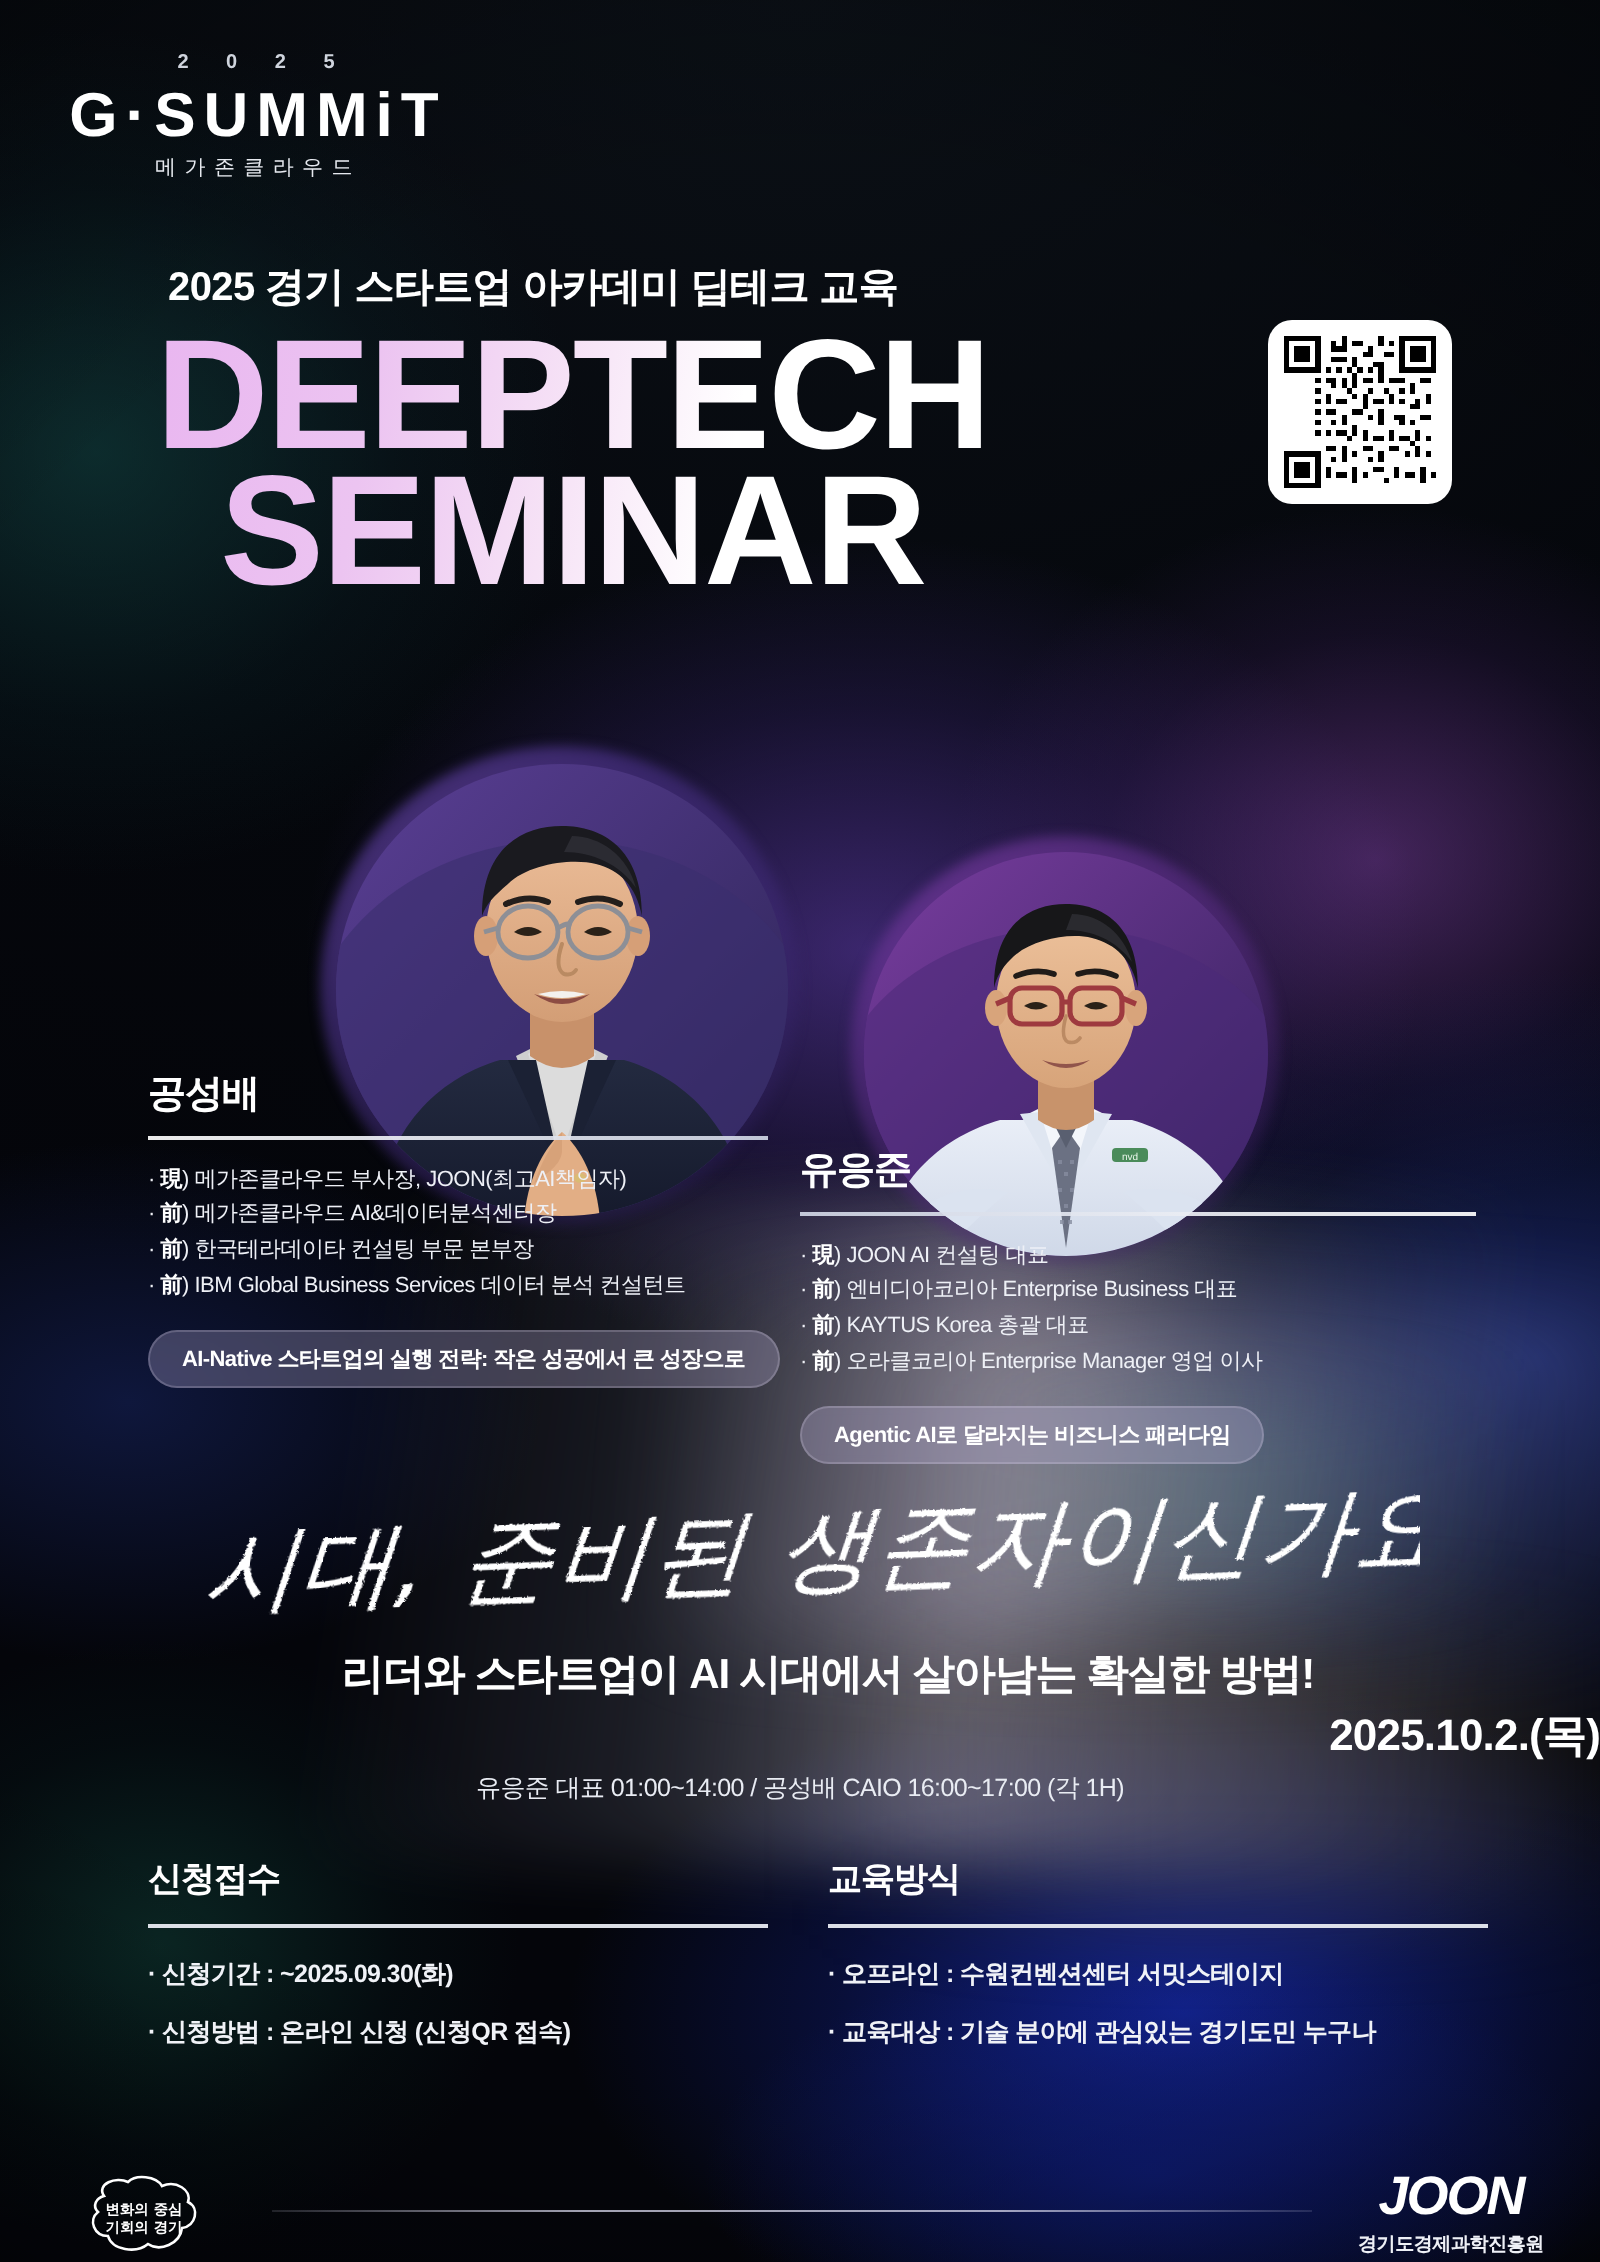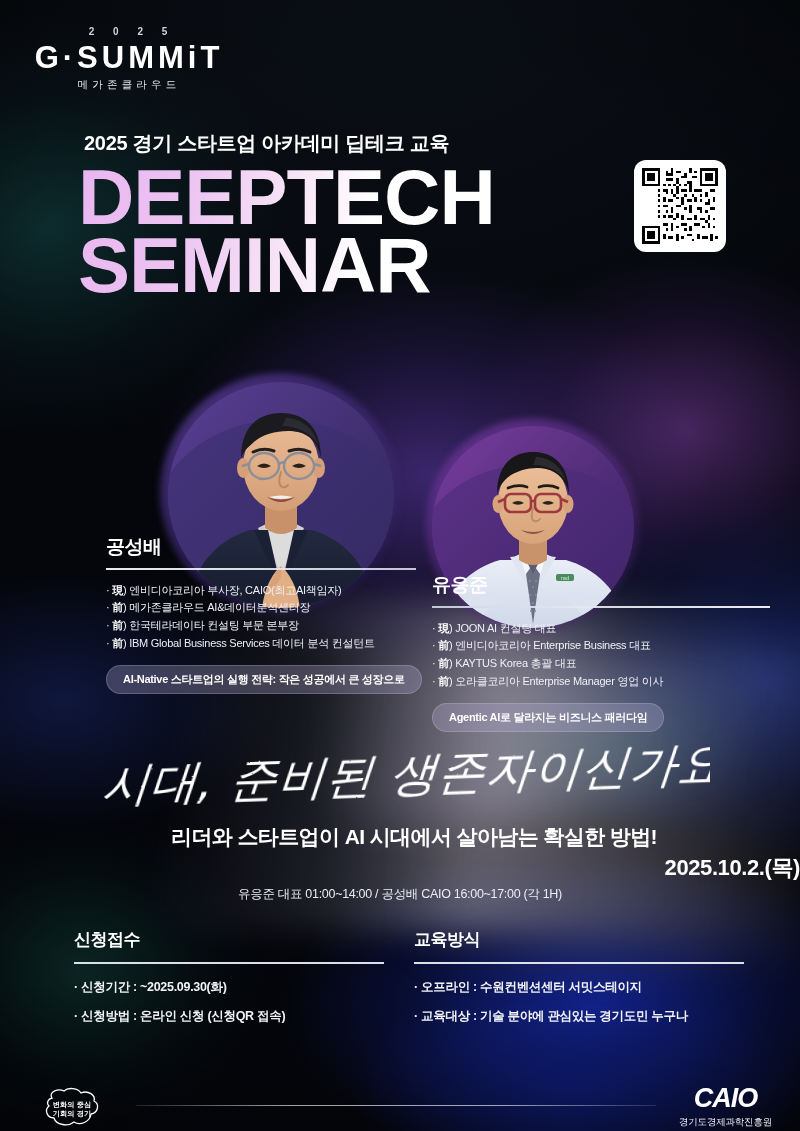--- a/index.html
+++ b/index.html
@@ -97,21 +97,21 @@
     position:absolute;left:84px;top:130px;
     font-size:20px;font-weight:700;color:#fff;letter-spacing:-.3px;
   }
   .bigtitle{
     position:absolute;left:78px;top:160px;
     font-size:78px;font-weight:700;letter-spacing:-1px;line-height:.95;
     background:linear-gradient(100deg,#e9b6f0 0%,#ecc4f1 26%,#f6e2f6 48%,#ffffff 68%,#ffffff 100%);
     -webkit-background-clip:text;background-clip:text;color:transparent;
     text-shadow:none;
   }
-  .bigtitle .l2{display:block;margin-top:-6px;}
+  .bigtitle .l2{display:block;margin-top:-6px;text-align:center;}
 
   
   .qr-card{
     position:absolute;left:634px;top:160px;width:92px;height:92px;
     background:#fff;border-radius:12px;padding:8px;
   }
   .qr-card svg{display:block;width:100%;height:100%;}
 
   
   .glow-left{
@@ -125,21 +125,21 @@
     filter:blur(3px);
   }
 
   .portrait{position:absolute;overflow:hidden;}
   .portrait svg{display:block;}
 
   .p-left{left:168px;top:380px;width:226px;height:230px;}
   .p-right{left:432px;top:424px;width:202px;height:206px;}
 
   
-  .spk{position:absolute;margin-left:32px;}
+  .spk{position:absolute;}
   .spk-name{font-size:19px;font-weight:700;color:#fff;letter-spacing:-.5px;}
   .spk-rule{height:1.5px;background:linear-gradient(90deg,#ffffff,#cfd5e4);margin:8px 0 12px;opacity:.92;}
   .spk-list{list-style:none;margin:0;padding:0;}
   .spk-list li{
     font-size:11px;color:#eef0f6;line-height:1.62;font-weight:500;letter-spacing:-.25px;
     white-space:nowrap;
   }
   .spk-list li .hj{font-weight:700;color:#fff;}
   .pill{
     display:inline-block;margin-top:12px;
@@ -190,21 +190,21 @@
     position:absolute;left:136px;top:1105px;width:520px;height:1px;
     background:linear-gradient(90deg, rgba(200,200,220,.15), rgba(215,215,235,.75) 30%, rgba(215,215,235,.75) 70%, rgba(200,200,220,.15));
   }
   .gg-logo{position:absolute;left:38px;top:1086px;width:84px;height:40px;}
   .gg-logo svg{display:block;}
   .gbsa{position:absolute;right:28px;top:1085px;text-align:center;}
   .gbsa-mark{
     font-size:27px;font-weight:700;font-style:italic;letter-spacing:-1px;color:#fff;
     line-height:1;
   }
-  .gbsa-sub{font-size:9.5px;font-weight:400;color:#eef0f6;letter-spacing:-.2px;margin-top:4px;}
+  .gbsa-sub{font-size:9.5px;font-weight:700;color:#eef0f6;letter-spacing:-.2px;margin-top:4px;}
 </style>
 </head>
 <body>
 
 <div class="poster">
 
   <div class="bg bg-base"></div>
   <div class="bg bg-teal"></div>
   <div class="bg bg-teal2"></div>
   <div class="bg bg-purple-big"></div>
@@ -496,21 +496,21 @@
 
         <path d="M89 106 q12 8 24 0 q-12 4 -24 0" fill="#90544b"></path>
       </g>
     </svg>
   </div>
 
   <div class="spk spk-left">
     <div class="spk-name">공성배</div>
     <div class="spk-rule"></div>
     <ul class="spk-list">
-      <li>· <span class="hj">現</span><span>) 엔비디아코리아 부사장, CAIO(최고AI책임자)</span></li>
+      <li>· <span class="hj">現</span><span>) 메가존클라우드 부사장, JOON(최고AI책임자)</span></li>
       <li>· <span class="hj">前</span><span>) 메가존클라우드 AI&amp;데이터분석센터장</span></li>
       <li>· <span class="hj">前</span><span>) 한국테라데이타 컨설팅 부문 본부장</span></li>
       <li>· <span class="hj">前</span><span>) IBM Global Business Services 데이터 분석 컨설턴트</span></li>
     </ul>
     <div class="pill">AI-Native 스타트업의 실행 전략: 작은 성공에서 큰 성장으로</div>
   </div>
 
   <div class="spk spk-right">
     <div class="spk-name">유응준</div>
     <div class="spk-rule"></div>
@@ -563,17 +563,17 @@
     <svg viewBox="0 0 84 44" width="84" height="44">
       <g fill="none" stroke="#ffffff" stroke-width="1.3">
         <path d="M14 12 C10 6 20 2 26 5 C30 1 40 2 43 7 C50 4 58 9 56 15 C62 18 60 27 53 28 C52 36 42 40 36 36 C30 41 18 39 16 32 C9 32 6 24 11 20 C8 17 10 13 14 12 Z"></path>
       </g>
       <text x="34" y="21" font-size="7.2" font-weight="bold" fill="#ffffff" text-anchor="middle" font-family="'DejaVu Sans', sans-serif" id="ggL1">변화의 중심</text>
       <text x="34" y="30" font-size="7.2" font-weight="bold" fill="#ffffff" text-anchor="middle" font-family="'DejaVu Sans', sans-serif" id="ggL2">기회의 경기</text>
     </svg>
   </div>
 
   <div class="gbsa">
-    <div class="gbsa-mark">CAIO</div>
+    <div class="gbsa-mark">JOON</div>
     <div class="gbsa-sub">경기도경제과학진흥원</div>
   </div>
 
 </div>
 
 </body></html>

